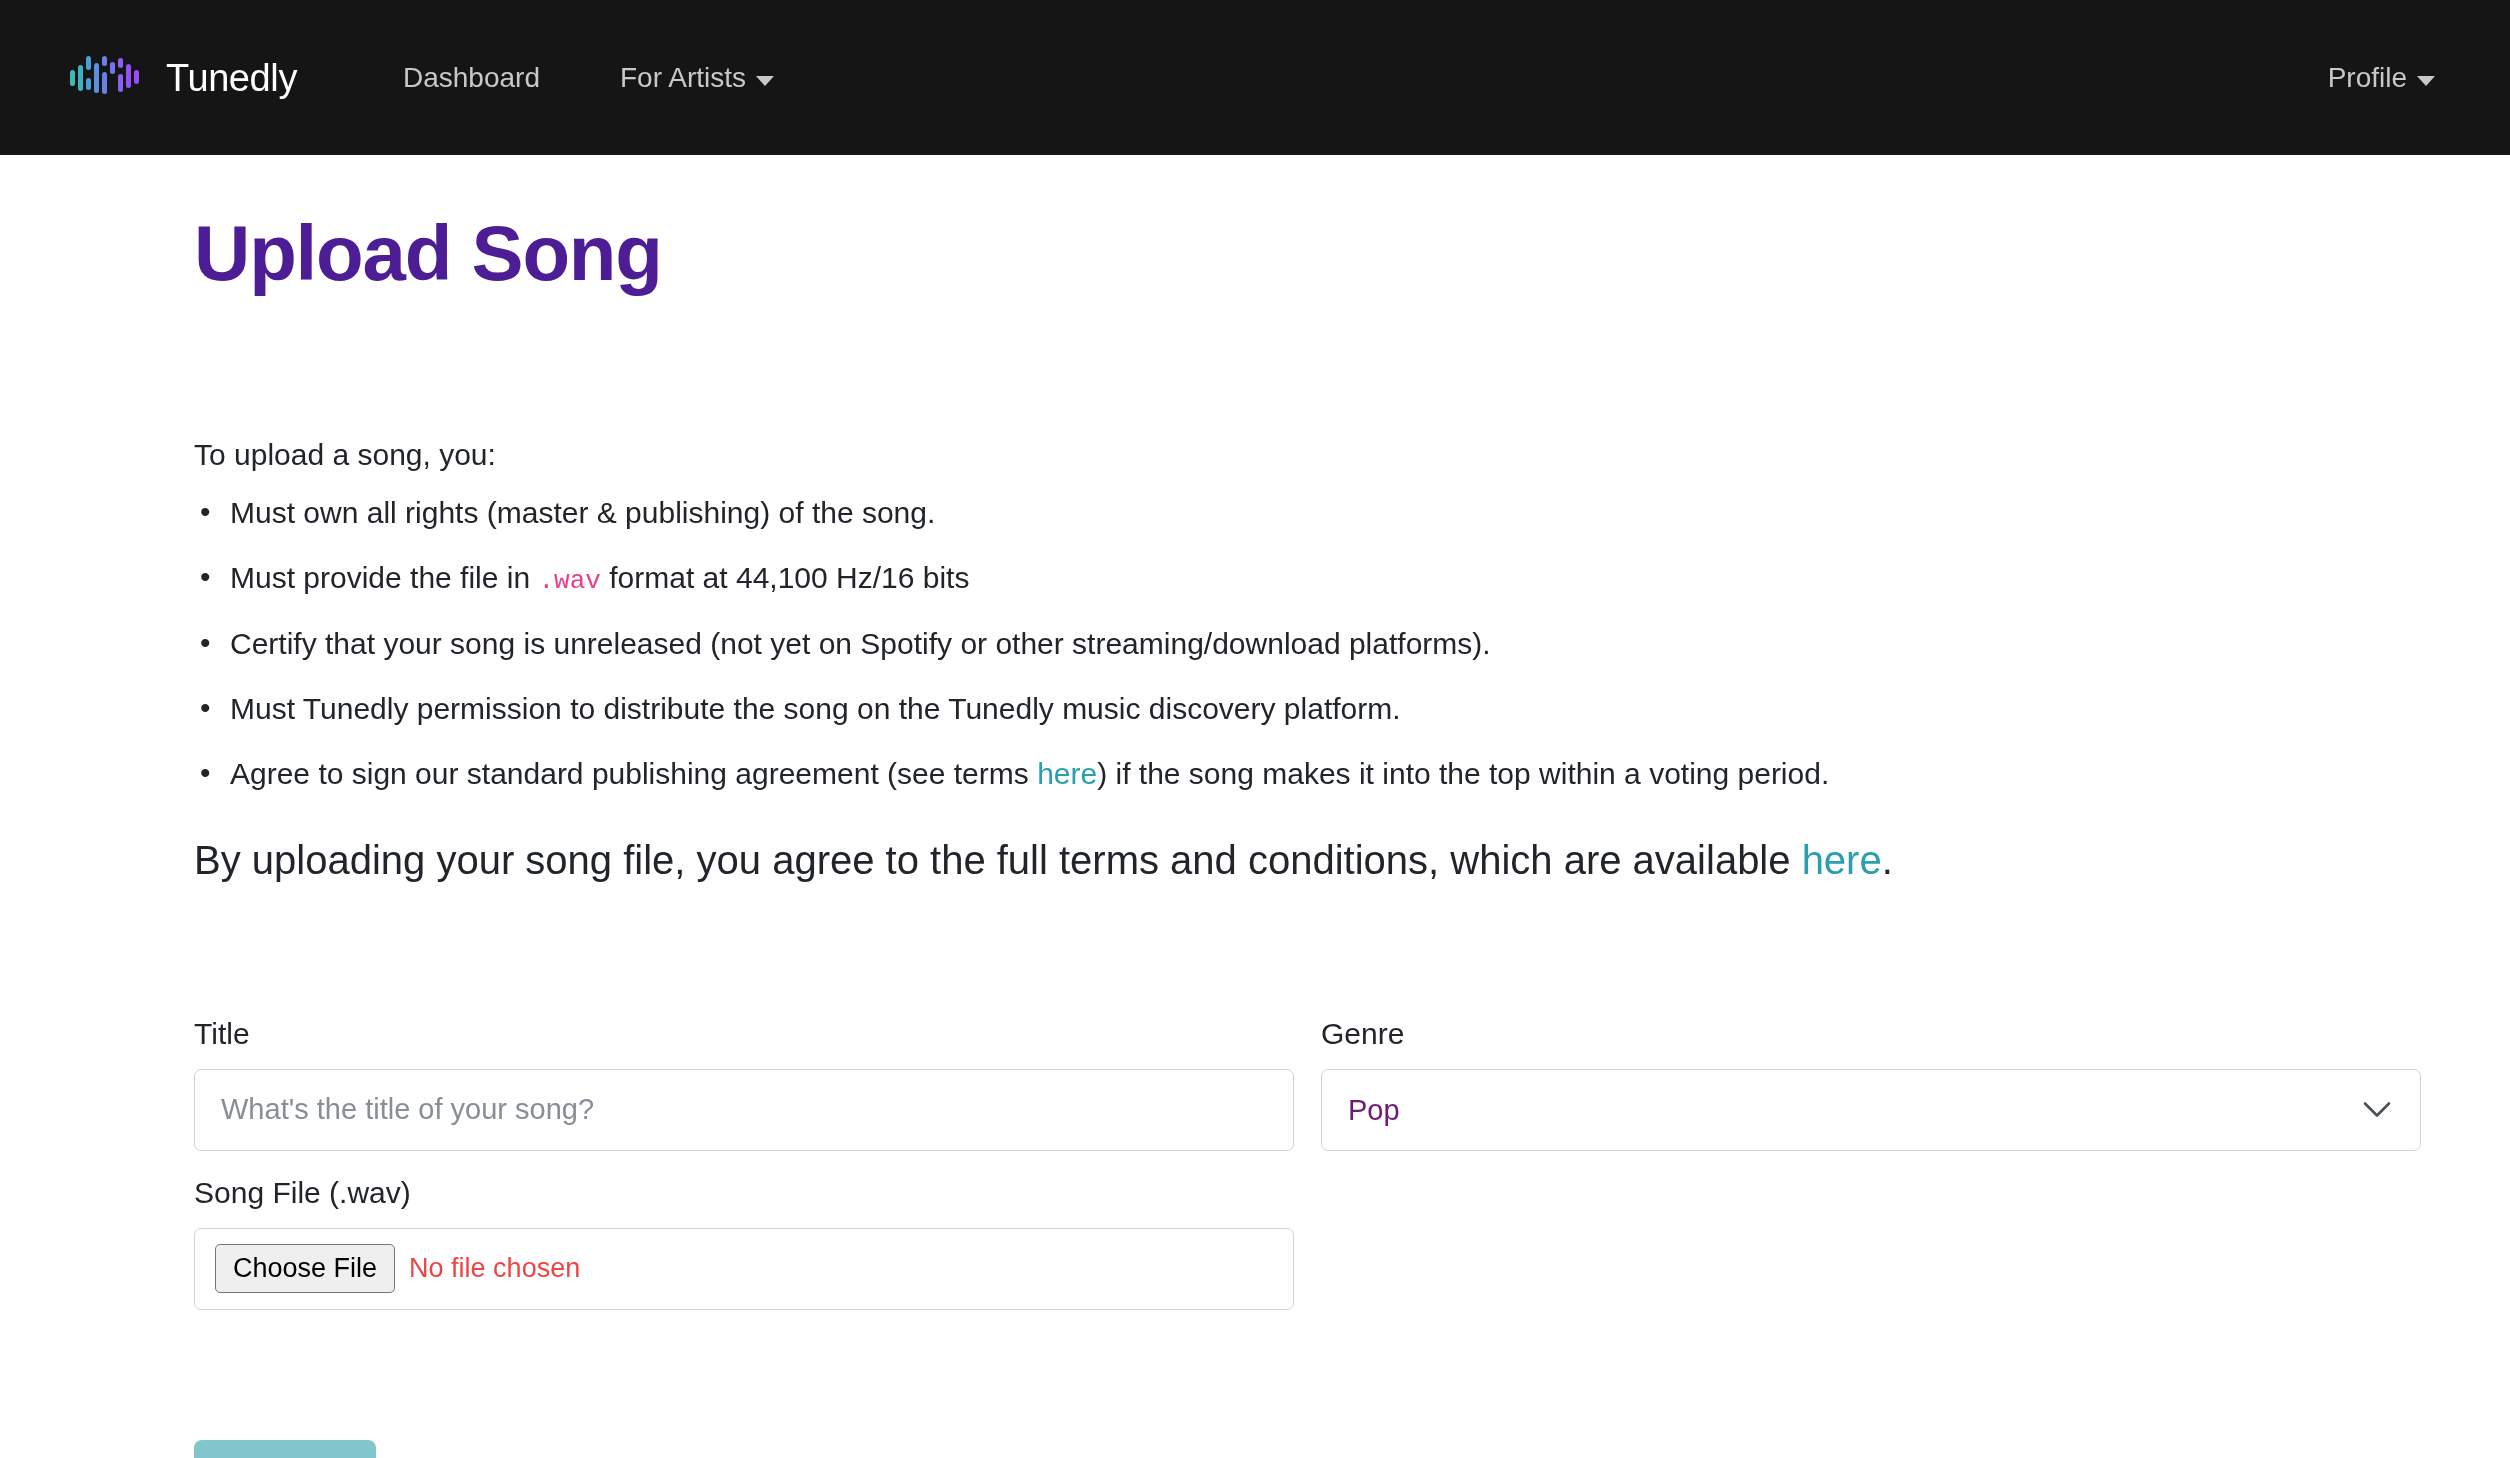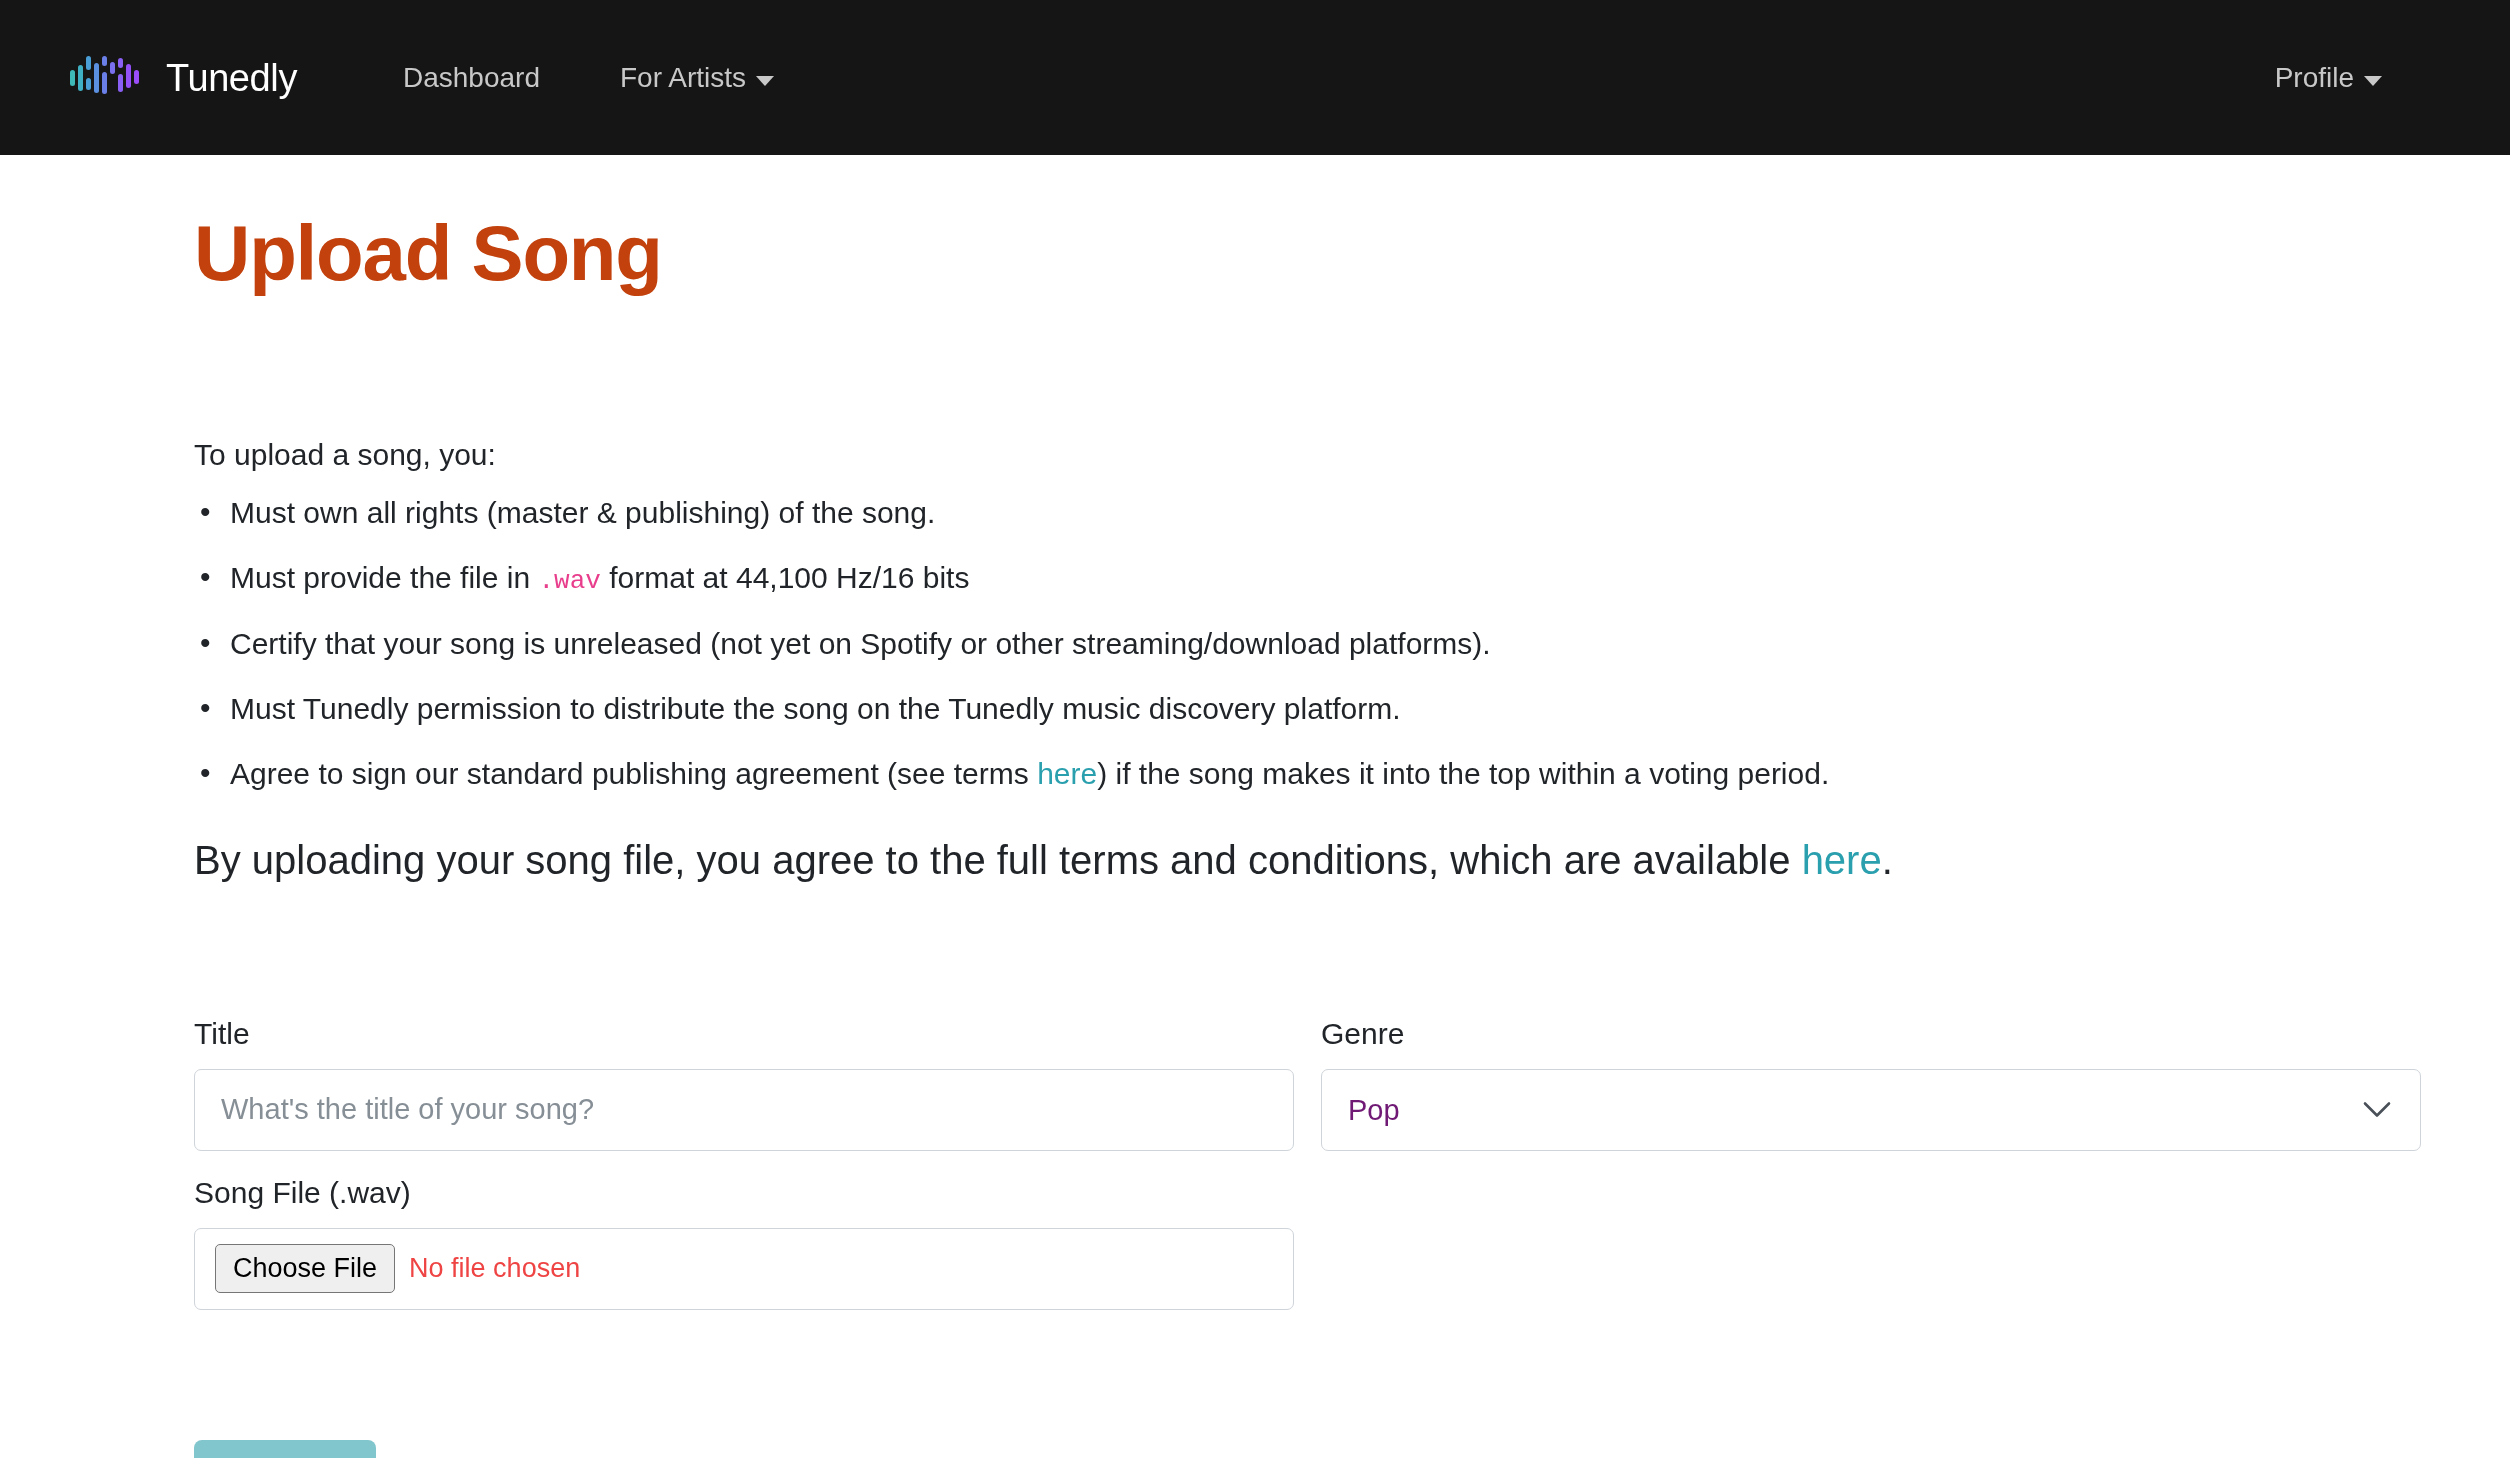--- a/index.html
+++ b/index.html
@@ -16,21 +16,21 @@
     height: 1458px;
     overflow: hidden;
   }
 
   
   .navbar {
     height: 155px;
     background: #151515;
     display: flex;
     align-items: center;
-    padding: 0 94px 0 70px;
+    padding: 0 41px 0 70px;
     width: 100%;
   }
   .brand {
     display: flex;
     align-items: center;
     gap: 18px;
     text-decoration: none;
     margin-right: 72px;
   }
   .brand-mark {
@@ -83,21 +83,21 @@
     padding: 0 0 0 0;
   }
   .container {
     width: 100%;
     padding-left: 194px;
     padding-right: 80px;
   }
   .page-title {
     font-size: 78px;
     font-weight: 700;
-    color: #c2410c;
+    color: #4c1d95;
     letter-spacing: -1.2px;
     margin: 52px 0 14px 0;
     line-height: 1.18;
   }
 
   .intro {
     margin-top: 132px;
   }
   .intro-lead {
     font-size: 30px;

